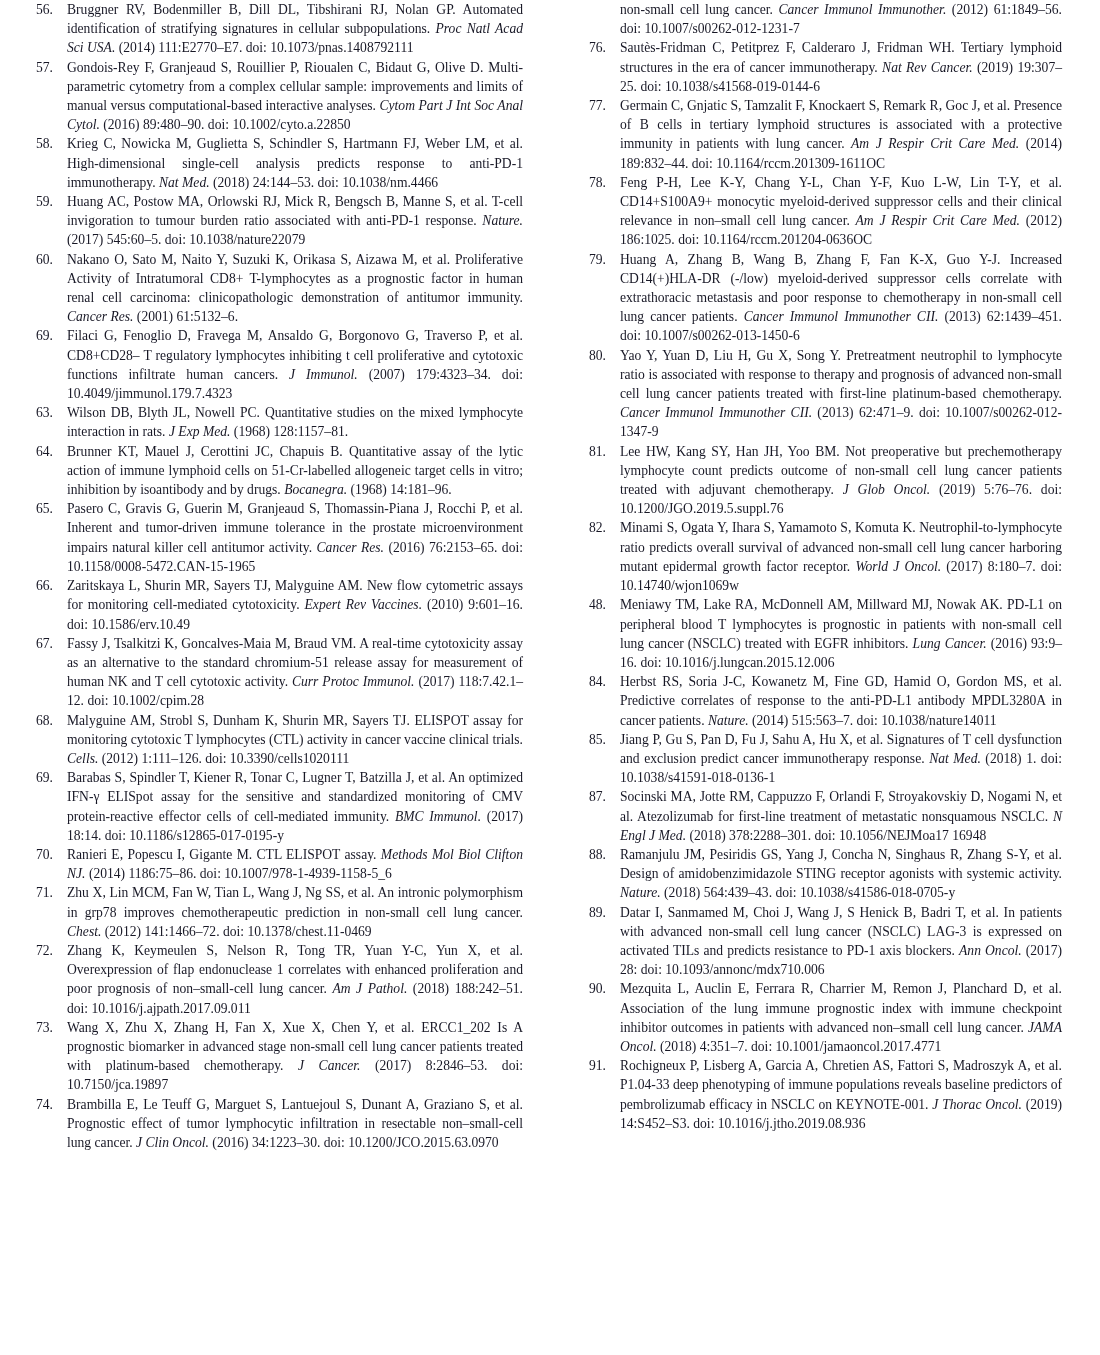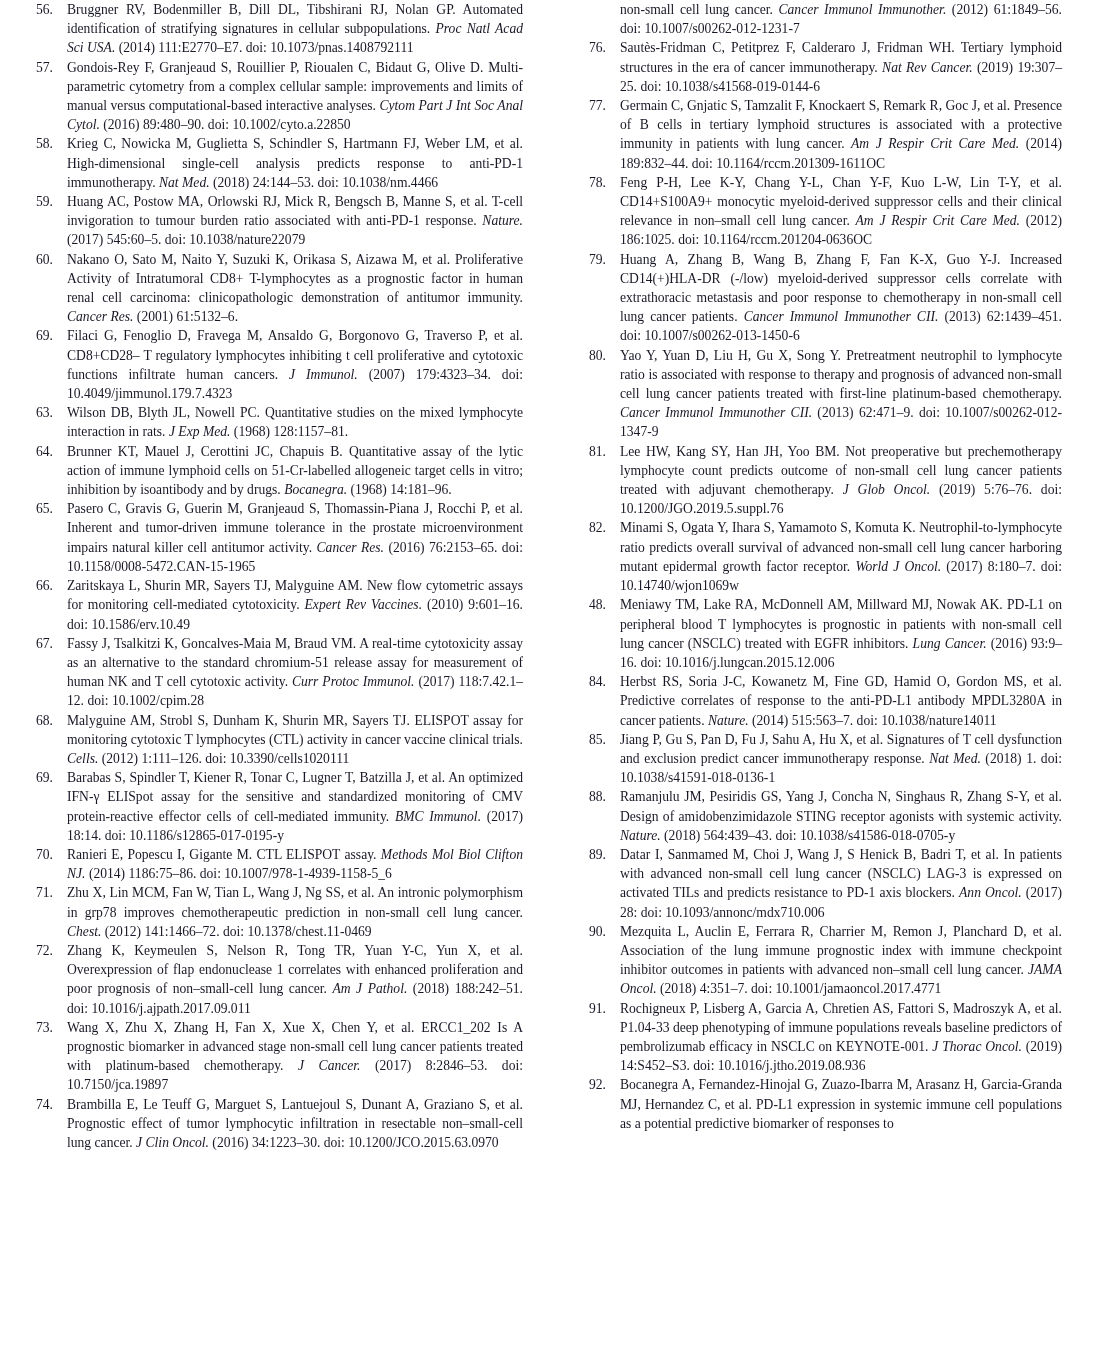--- a/index.html
+++ b/index.html
@@ -63,19 +63,19 @@
       <div class="ref"><span class="num">76.</span>Sautès-Fridman C, Petitprez F, Calderaro J, Fridman WH. Tertiary lymphoid structures in the era of cancer immunotherapy. <i>Nat Rev Cancer.</i> (2019) 19:307–25. doi: 10.1038/s41568-019-0144-6</div>
       <div class="ref"><span class="num">77.</span>Germain C, Gnjatic S, Tamzalit F, Knockaert S, Remark R, Goc J, et al. Presence of B cells in tertiary lymphoid structures is associated with a protective immunity in patients with lung cancer. <i>Am J Respir Crit Care Med.</i> (2014) 189:832–44. doi: 10.1164/rccm.201309-1611OC</div>
       <div class="ref"><span class="num">78.</span>Feng P-H, Lee K-Y, Chang Y-L, Chan Y-F, Kuo L-W, Lin T-Y, et al. CD14+S100A9+ monocytic myeloid-derived suppressor cells and their clinical relevance in non–small cell lung cancer. <i>Am J Respir Crit Care Med.</i> (2012) 186:1025. doi: 10.1164/rccm.201204-0636OC</div>
       <div class="ref"><span class="num">79.</span>Huang A, Zhang B, Wang B, Zhang F, Fan K-X, Guo Y-J. Increased CD14(+)HLA-DR (-/low) myeloid-derived suppressor cells correlate with extrathoracic metastasis and poor response to chemotherapy in non-small cell lung cancer patients. <i>Cancer Immunol Immunother CII.</i> (2013) 62:1439–451. doi: 10.1007/s00262-013-1450-6</div>
       <div class="ref"><span class="num">80.</span>Yao Y, Yuan D, Liu H, Gu X, Song Y. Pretreatment neutrophil to lymphocyte ratio is associated with response to therapy and prognosis of advanced non-small cell lung cancer patients treated with first-line platinum-based chemotherapy. <i>Cancer Immunol Immunother CII.</i> (2013) 62:471–9. doi: 10.1007/s00262-012-1347-9</div>
       <div class="ref"><span class="num">81.</span>Lee HW, Kang SY, Han JH, Yoo BM. Not preoperative but prechemotherapy lymphocyte count predicts outcome of non-small cell lung cancer patients treated with adjuvant chemotherapy. <i>J Glob Oncol.</i> (2019) 5:76–76. doi: 10.1200/JGO.2019.5.suppl.76</div>
       <div class="ref"><span class="num">82.</span>Minami S, Ogata Y, Ihara S, Yamamoto S, Komuta K. Neutrophil-to-lymphocyte ratio predicts overall survival of advanced non-small cell lung cancer harboring mutant epidermal growth factor receptor. <i>World J Oncol.</i> (2017) 8:180–7. doi: 10.14740/wjon1069w</div>
       <div class="ref"><span class="num">48.</span>Meniawy TM, Lake RA, McDonnell AM, Millward MJ, Nowak AK. PD-L1 on peripheral blood T lymphocytes is prognostic in patients with non-small cell lung cancer (NSCLC) treated with EGFR inhibitors. <i>Lung Cancer.</i> (2016) 93:9–16. doi: 10.1016/j.lungcan.2015.12.006</div>
       <div class="ref"><span class="num">84.</span>Herbst RS, Soria J-C, Kowanetz M, Fine GD, Hamid O, Gordon MS, et al. Predictive correlates of response to the anti-PD-L1 antibody MPDL3280A in cancer patients. <i>Nature.</i> (2014) 515:563–7. doi: 10.1038/nature14011</div>
       <div class="ref"><span class="num">85.</span>Jiang P, Gu S, Pan D, Fu J, Sahu A, Hu X, et al. Signatures of T cell dysfunction and exclusion predict cancer immunotherapy response. <i>Nat Med.</i> (2018) 1. doi: 10.1038/s41591-018-0136-1</div>
+      <div class="ref"><span class="num">87.</span>Socinski MA, Jotte RM, Cappuzzo F, Orlandi F, Stroyakovskiy D, Nogami N, et al. Atezolizumab for first-line treatment of metastatic nonsquamous NSCLC. <i>N Engl J Med.</i> (2018) 378:2288–301. doi: 10.1056/NEJMoa17 16948</div>
       <div class="ref"><span class="num">88.</span>Ramanjulu JM, Pesiridis GS, Yang J, Concha N, Singhaus R, Zhang S-Y, et al. Design of amidobenzimidazole STING receptor agonists with systemic activity. <i>Nature.</i> (2018) 564:439–43. doi: 10.1038/s41586-018-0705-y</div>
       <div class="ref"><span class="num">89.</span>Datar I, Sanmamed M, Choi J, Wang J, S Henick B, Badri T, et al. In patients with advanced non-small cell lung cancer (NSCLC) LAG-3 is expressed on activated TILs and predicts resistance to PD-1 axis blockers. <i>Ann Oncol.</i> (2017) 28: doi: 10.1093/annonc/mdx710.006</div>
       <div class="ref"><span class="num">90.</span>Mezquita L, Auclin E, Ferrara R, Charrier M, Remon J, Planchard D, et al. Association of the lung immune prognostic index with immune checkpoint inhibitor outcomes in patients with advanced non–small cell lung cancer. <i>JAMA Oncol.</i> (2018) 4:351–7. doi: 10.1001/jamaoncol.2017.4771</div>
       <div class="ref"><span class="num">91.</span>Rochigneux P, Lisberg A, Garcia A, Chretien AS, Fattori S, Madroszyk A, et al. P1.04-33 deep phenotyping of immune populations reveals baseline predictors of pembrolizumab efficacy in NSCLC on KEYNOTE-001. <i>J Thorac Oncol.</i> (2019) 14:S452–S3. doi: 10.1016/j.jtho.2019.08.936</div>
-      <div class="ref"><span class="num">92.</span>Bocanegra A, Fernandez-Hinojal G, Zuazo-Ibarra M, Arasanz H, Garcia-Granda MJ, Hernandez C, et al. PD-L1 expression in systemic immune cell populations as a potential predictive biomarker of responses to</div>
     </div>
 </div>
 
 </body></html>

